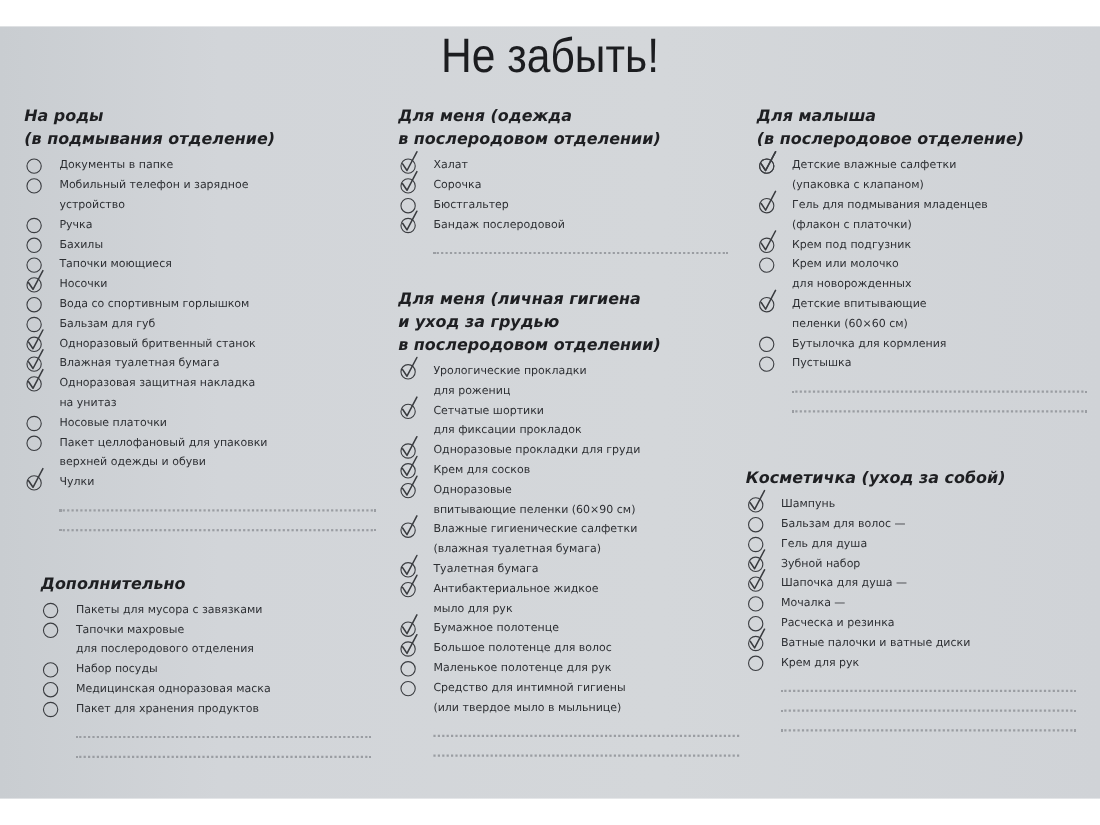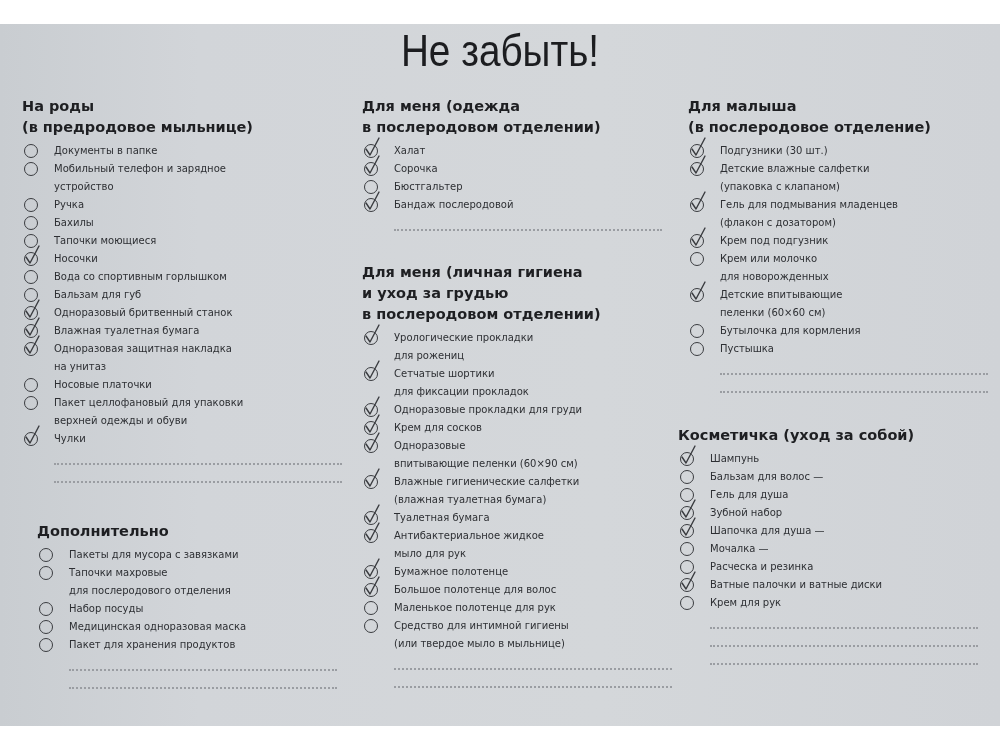--- a/index.html
+++ b/index.html
@@ -4,38 +4,38 @@
 <style>
   html, body { margin:0; padding:0; }
   body { width:1000px; height:750px; background:#ffffff; position:relative; overflow:hidden;
          font-family:"DejaVu Sans", sans-serif; color:#2a2c30; }
   .card { position:absolute; left:0; top:24px; width:1000px; height:702px;
           background:linear-gradient(90deg,#c9cdd1 0%,#d2d5d9 20%,#d4d7da 60%,#d0d3d7 100%); }
   .title { position:absolute; left:0; width:1000px; top:26px; text-align:center;
            font-family:"Liberation Sans Narrow","Liberation Sans", sans-serif; font-size:44px;
            color:#1c1d20; letter-spacing:0px; transform:scaleX(0.88); }
   .col { position:absolute; }
-  .head { font-weight:bold; font-size:14.5px; line-height:21px; color:#1e1f22; margin-bottom:4px; white-space:nowrap; }
+  .head { font-weight:bold; font-size:14.5px; line-height:21px; color:#1e1f22; margin-bottom:4px; white-space:nowrap;font-style:italic; }
   .item { position:relative; padding-left:32px; font-size:10px; line-height:18px; color:#2d2f33; white-space:nowrap; }
   .item .box { position:absolute; left:2px; top:2px; width:12px; height:12px; border:1.6px solid #3a3c40;
                border-radius:50%; }
   .item .tick { position:absolute; left:0px; top:-6px; width:20px; height:22px; }
   .dots { height:0; border-bottom:2px dotted #9a9da2; margin:15px 0 0 32px; }
   .dots.tight { margin-top:16px; }
 </style>
 </head>
 <body>
 
 <div class="card"></div>
 <div class="title">Не забыть!</div>
 
 <div class="col" id="col-labor" style="left:22px; top:96px; width:320px;">
     <div class="head">
       <div>На роды</div>
-      <div>(в предродовое мыльнице)</div>
+      <div>(в подмывания отделение)</div>
     </div>
     <div class="item">
       <span class="box"></span>
       <div>Документы в папке</div>
     </div>
     <div class="item">
       <span class="box"></span>
       <div>Мобильный телефон и зарядное</div>
       <div>устройство</div>
     </div>
@@ -263,37 +263,36 @@
 <div class="col" id="col-baby" style="left:688px; top:96px; width:300px;">
     <div class="head">
       <div>Для малыша</div>
       <div>(в послеродовое отделение)</div>
     </div>
     <div class="item">
       <span class="box"></span>
       <span class="tick"><svg viewBox="0 0 20 22">
           <path d="M4 13 L8 19 L17 2" fill="none" stroke="#3a3c40" stroke-width="1.4" stroke-linecap="round" stroke-linejoin="round"></path>
         </svg></span>
-      <div>Подгузники (30 шт.)</div>
     </div>
     <div class="item">
       <span class="box"></span>
       <span class="tick"><svg viewBox="0 0 20 22">
           <path d="M4 13 L8 19 L17 2" fill="none" stroke="#3a3c40" stroke-width="1.4" stroke-linecap="round" stroke-linejoin="round"></path>
         </svg></span>
       <div>Детские влажные салфетки</div>
       <div>(упаковка с клапаном)</div>
     </div>
     <div class="item">
       <span class="box"></span>
       <span class="tick"><svg viewBox="0 0 20 22">
           <path d="M4 13 L8 19 L17 2" fill="none" stroke="#3a3c40" stroke-width="1.4" stroke-linecap="round" stroke-linejoin="round"></path>
         </svg></span>
       <div>Гель для подмывания младенцев</div>
-      <div>(флакон с дозатором)</div>
+      <div>(флакон с платочки)</div>
     </div>
     <div class="item">
       <span class="box"></span>
       <span class="tick"><svg viewBox="0 0 20 22">
           <path d="M4 13 L8 19 L17 2" fill="none" stroke="#3a3c40" stroke-width="1.4" stroke-linecap="round" stroke-linejoin="round"></path>
         </svg></span>
       <div>Крем под подгузник</div>
     </div>
     <div class="item">
       <span class="box"></span>

